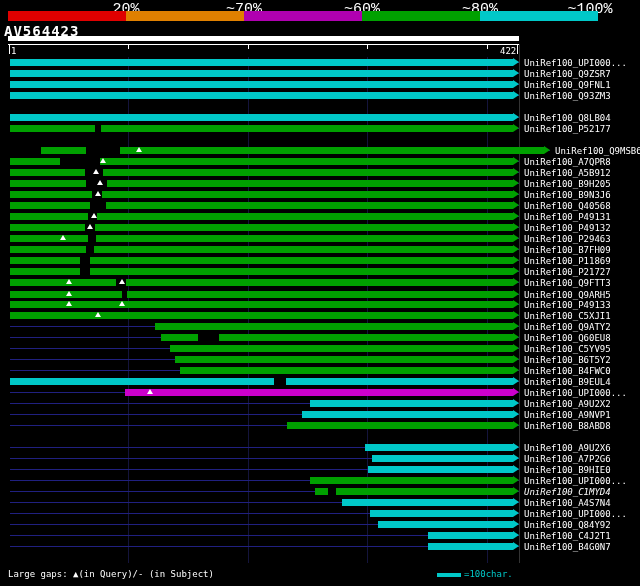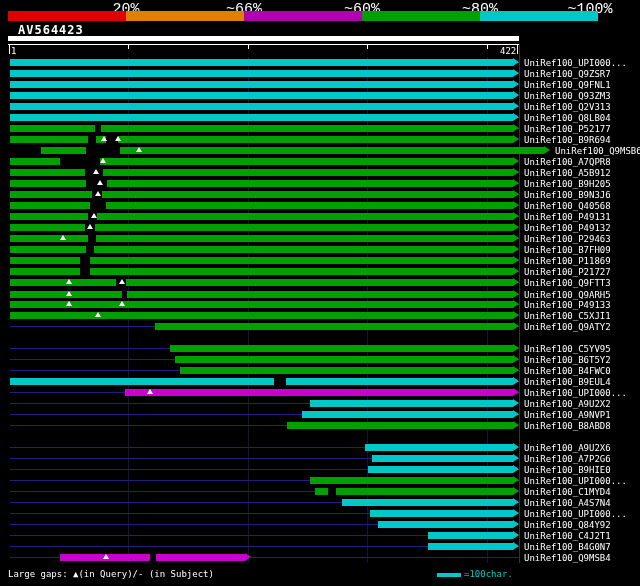--- a/index.html
+++ b/index.html
@@ -1,21 +1,21 @@
 <!DOCTYPE html>
 <html><head>
 <meta charset="utf-8">
 <style>
   html,body{margin:0;padding:0;background:#000;}
   #app{position:relative;width:640px;height:586px;background:#000;overflow:hidden;
        font-family:"DejaVu Sans Mono",monospace;}
   .slabel{position:absolute;top:1px;transform:translateX(-50%);font-size:15px;color:#fff;white-space:nowrap;font-family:Liberation Mono, monospace;}
   #scalebar{position:absolute;left:8px;top:11px;width:590px;height:10px;}
   .seg{position:absolute;top:0;width:118px;height:10px;}
-  #qname{position:absolute;left:18px;top:23px;font-size:12px;font-weight:bold;color:#fff;letter-spacing:1px;}
+  #qname{position:absolute;left:4px;top:23px;font-size:14px;font-weight:bold;color:#fff;letter-spacing:1px;}
   #qbar{position:absolute;left:8px;top:36px;width:511px;height:5px;background:#fff;}
   #rulerline{position:absolute;left:8px;top:44px;width:511px;height:1px;background:#fff;}
   .rtick{position:absolute;top:44px;width:1px;background:#fff;}
   .rnum{position:absolute;top:46px;font-size:9px;color:#fff;}
   .gridline{position:absolute;top:57px;width:1px;height:506px;background:#14143c;z-index:1;}
   #rightline{position:absolute;left:519px;top:44px;width:1px;height:519px;background:#333;z-index:0;}
   #rows{position:absolute;left:0;top:57px;width:640px;height:506px;z-index:2;}
   .arow{position:absolute;left:0;width:640px;height:11px;}
   .qline{position:absolute;left:10px;top:5px;width:509px;height:1px;}
   .bar{position:absolute;top:2px;height:7px;cursor:pointer;}
@@ -28,21 +28,21 @@
   #legend-gaps{position:absolute;left:8px;top:569px;font-size:9px;color:#fff;white-space:nowrap;}
   #legend-line{position:absolute;left:437px;top:573px;width:24px;height:4px;}
   #legend-scale{position:absolute;left:464px;top:569px;font-size:9px;white-space:nowrap;}
 </style>
 </head>
 <body>
 
 <div id="app">
 
   <span class="slabel" style="left:126px">20%</span>
-  <span class="slabel" style="left:244px">~66%</span>
+  <span class="slabel" style="left:244px">~70%</span>
   <span class="slabel" style="left:362px">~60%</span>
   <span class="slabel" style="left:480px">~80%</span>
   <span class="slabel" style="left:590px">~100%</span>
   <div id="scalebar">
       <div class="seg" style="left: 0px; background: rgb(224, 0, 0);"></div>
       <div class="seg" style="left: 118px; background: rgb(224, 128, 0);"></div>
       <div class="seg" style="left: 236px; background: rgb(176, 0, 176);"></div>
       <div class="seg" style="left: 354px; background: rgb(0, 160, 0);"></div>
       <div class="seg" style="left: 472px; background: rgb(0, 200, 200);"></div>
     </div>
@@ -84,48 +84,32 @@
         <div class="bar" style="left: 10px; width: 503px; background: rgb(0, 200, 200);"></div>
         <div class="arrow" style="left: 513px; border-left-color: rgb(0, 200, 200);"></div>
         <span class="rlabel">UniRef100_Q9FNL1</span>
       </div>
       <div class="arow" style="top: 33px;">
         <div class="qline" style="background: rgb(32, 32, 128);"></div>
         <div class="bar" style="left: 10px; width: 503px; background: rgb(0, 200, 200);"></div>
         <div class="arrow" style="left: 513px; border-left-color: rgb(0, 200, 200);"></div>
         <span class="rlabel">UniRef100_Q93ZM3</span>
       </div>
-      <div class="arow" style="top: 44px;">
-        <div class="qline" style="background: rgb(32, 32, 128);"></div>
-        <div class="bar" style="left: 10px; width: 503px; background: rgb(0, 200, 200);"></div>
-        <div class="arrow" style="left: 513px; border-left-color: rgb(0, 200, 200);"></div>
-        <span class="rlabel">UniRef100_Q2V313</span>
-      </div>
       <div class="arow" style="top: 55px;">
         <div class="qline" style="background: rgb(32, 32, 128);"></div>
         <div class="bar" style="left: 10px; width: 503px; background: rgb(0, 200, 200);"></div>
         <div class="arrow" style="left: 513px; border-left-color: rgb(0, 200, 200);"></div>
         <span class="rlabel">UniRef100_Q8LB04</span>
       </div>
       <div class="arow" style="top: 66px;">
         <div class="qline" style="background: rgb(32, 32, 128);"></div>
         <div class="bar" style="left: 10px; width: 503px; background: rgb(0, 160, 0);"></div>
         <div class="gapmark" style="left: 94.829px; width: 5.97387px;"></div>
         <div class="arrow" style="left: 513px; border-left-color: rgb(0, 160, 0);"></div>
         <span class="rlabel">UniRef100_P52177</span>
-      </div>
-      <div class="arow" style="top: 77px;">
-        <div class="qline" style="background: rgb(32, 32, 128);"></div>
-        <div class="bar" style="left: 10px; width: 503px; background: rgb(0, 160, 0);"></div>
-        <div class="gapmark" style="left: 87.6603px; width: 8.36342px;"></div>
-        <div class="gapmark" style="left: 105.582px; width: 11.9477px;"></div>
-        <div class="tri" style="left: 101.387px;"></div>
-        <div class="tri" style="left: 114.53px;"></div>
-        <div class="arrow" style="left: 513px; border-left-color: rgb(0, 160, 0);"></div>
-        <span class="rlabel">UniRef100_B9R694</span>
       </div>
       <div class="arow" style="top: 88px; margin-left: 31px;">
         <div class="qline" style="background: rgb(32, 32, 128);"></div>
         <div class="bar" style="left: 10px; width: 503px; background: rgb(0, 160, 0);"></div>
         <div class="gapmark" style="left: 55.4014px; width: 33.4537px;"></div>
         <div class="tri" style="left: 104.971px;"></div>
         <div class="arrow" style="left: 513px; border-left-color: rgb(0, 160, 0);"></div>
         <span class="rlabel">UniRef100_Q9MSB6</span>
       </div>
       <div class="arow" style="top: 99px;">
@@ -242,20 +226,27 @@
         <div class="bar" style="left: 10px; width: 503px; background: rgb(0, 160, 0);"></div>
         <div class="tri" style="left: 95.4133px;"></div>
         <div class="arrow" style="left: 513px; border-left-color: rgb(0, 160, 0);"></div>
         <span class="rlabel">UniRef100_C5XJI1</span>
       </div>
       <div class="arow" style="top: 264px;">
         <div class="qline" style="background: rgb(32, 32, 128);"></div>
         <div class="bar" style="left: 154.568px; width: 358.432px; background: rgb(0, 160, 0);"></div>
         <div class="arrow" style="left: 513px; border-left-color: rgb(0, 160, 0);"></div>
         <span class="rlabel">UniRef100_Q9ATY2</span>
+      </div>
+      <div class="arow" style="top: 275px;">
+        <div class="qline" style="background: rgb(32, 32, 128);"></div>
+        <div class="bar" style="left: 160.542px; width: 352.458px; background: rgb(0, 160, 0);"></div>
+        <div class="gapmark" style="left: 197.58px; width: 21.5059px;"></div>
+        <div class="arrow" style="left: 513px; border-left-color: rgb(0, 160, 0);"></div>
+        <span class="rlabel">UniRef100_Q60EU8</span>
       </div>
       <div class="arow" style="top: 286px;">
         <div class="qline" style="background: rgb(32, 32, 128);"></div>
         <div class="bar" style="left: 170.1px; width: 342.9px; background: rgb(0, 160, 0);"></div>
         <div class="arrow" style="left: 513px; border-left-color: rgb(0, 160, 0);"></div>
         <span class="rlabel">UniRef100_C5YV95</span>
       </div>
       <div class="arow" style="top: 297px;">
         <div class="qline" style="background: rgb(32, 32, 128);"></div>
         <div class="bar" style="left: 174.879px; width: 338.121px; background: rgb(0, 160, 0);"></div>
@@ -317,21 +308,21 @@
         <div class="bar" style="left: 368.432px; width: 144.568px; background: rgb(0, 200, 200);"></div>
         <div class="arrow" style="left: 513px; border-left-color: rgb(0, 200, 200);"></div>
         <span class="rlabel">UniRef100_B9HIE0</span>
       </div>
       <div class="arow" style="top: 418px;">
         <div class="qline" style="background: rgb(32, 32, 128);"></div>
         <div class="bar" style="left: 309.888px; width: 203.112px; background: rgb(0, 160, 0);"></div>
         <div class="arrow" style="left: 513px; border-left-color: rgb(0, 160, 0);"></div>
         <span class="rlabel">UniRef100_UPI000...</span>
       </div>
-      <div class="arow" style="top: 429px;">
+      <div class="arow" style="top: 429px; font-style: italic;">
         <div class="qline" style="background: rgb(32, 32, 128);"></div>
         <div class="bar" style="left: 314.667px; width: 198.333px; background: rgb(0, 160, 0);"></div>
         <div class="gapmark" style="left: 327.81px; width: 8.36342px;"></div>
         <div class="arrow" style="left: 513px; border-left-color: rgb(0, 160, 0);"></div>
         <span class="rlabel">UniRef100_C1MYD4</span>
       </div>
       <div class="arow" style="top: 440px;">
         <div class="qline" style="background: rgb(32, 32, 128);"></div>
         <div class="bar" style="left: 342.147px; width: 170.853px; background: rgb(0, 200, 200);"></div>
         <div class="arrow" style="left: 513px; border-left-color: rgb(0, 200, 200);"></div>
@@ -353,28 +344,20 @@
         <div class="qline" style="background: rgb(32, 32, 128);"></div>
         <div class="bar" style="left: 428.171px; width: 84.829px; background: rgb(0, 200, 200);"></div>
         <div class="arrow" style="left: 513px; border-left-color: rgb(0, 200, 200);"></div>
         <span class="rlabel">UniRef100_C4J2T1</span>
       </div>
       <div class="arow" style="top: 484px;">
         <div class="qline" style="background: rgb(32, 32, 128);"></div>
         <div class="bar" style="left: 428.171px; width: 84.829px; background: rgb(0, 200, 200);"></div>
         <div class="arrow" style="left: 513px; border-left-color: rgb(0, 200, 200);"></div>
         <span class="rlabel">UniRef100_B4G0N7</span>
-      </div>
-      <div class="arow" style="top: 495px;">
-        <div class="qline" style="background: rgb(32, 32, 128);"></div>
-        <div class="bar" style="left: 60.1805px; width: 185.19px; background: rgb(204, 0, 204);"></div>
-        <div class="gapmark" style="left: 149.789px; width: 5.97387px;"></div>
-        <div class="tri" style="left: 102.582px;"></div>
-        <div class="arrow" style="left: 245.371px; border-left-color: rgb(204, 0, 204);"></div>
-        <span class="rlabel">UniRef100_Q9MSB4</span>
       </div>
     </div>
 
   <div id="legend-gaps">Large gaps: ▲(in Query)/- (in Subject)</div>
   <div id="legend-line" style="background: rgb(0, 200, 200);"></div>
   <div id="legend-scale" style="color: rgb(0, 200, 200);">=100char.</div>
 
 </div>
 
 </body></html>

